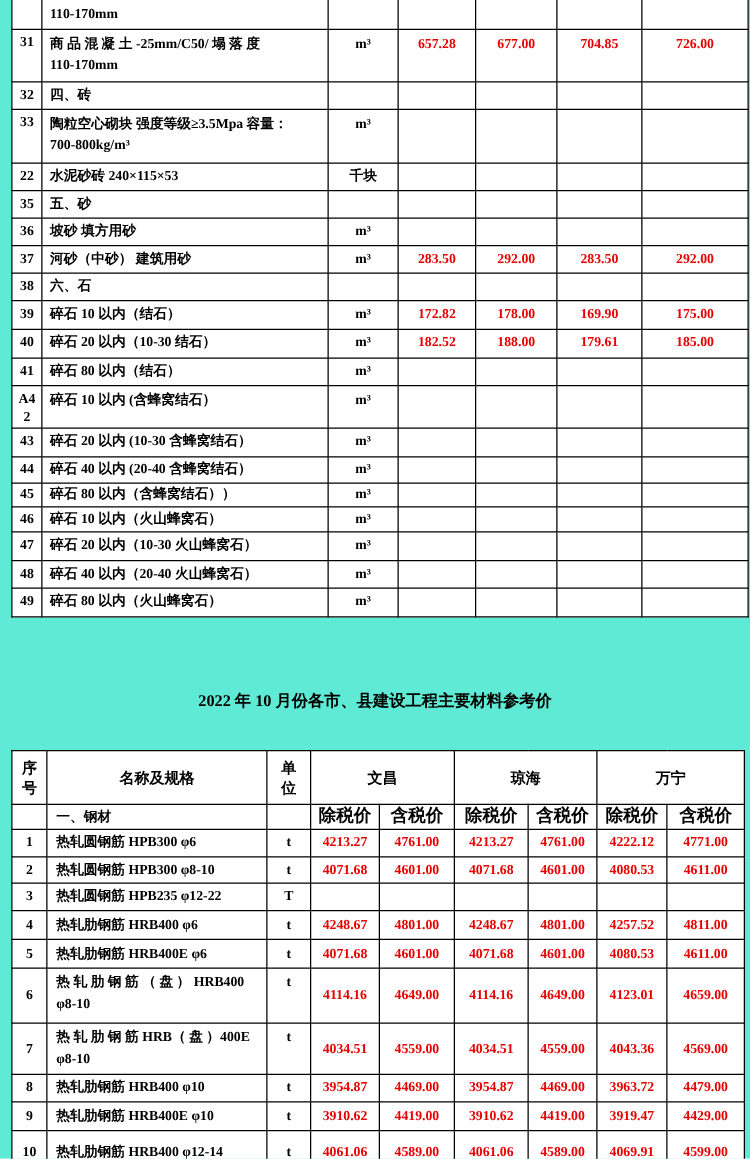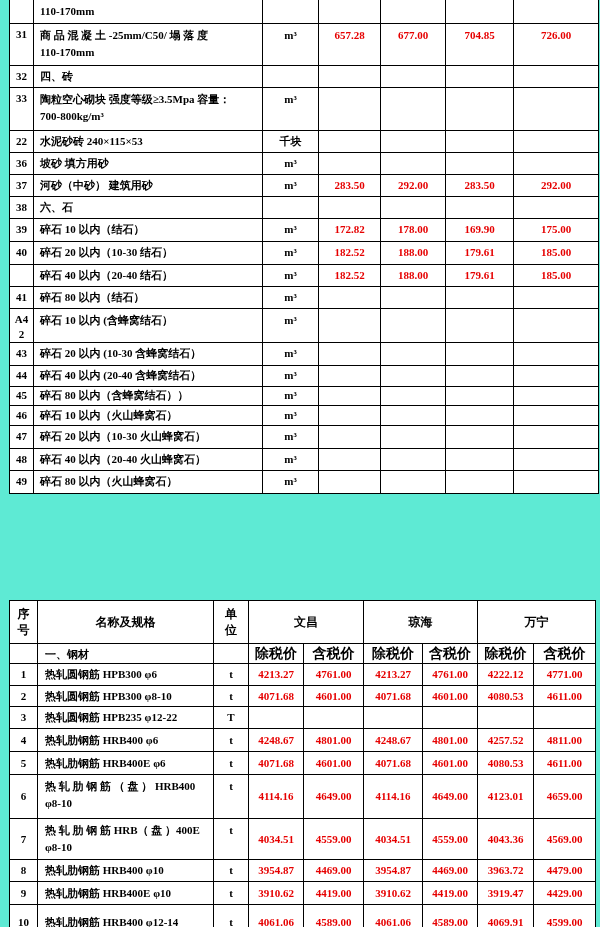--- a/index.html
+++ b/index.html
@@ -91,20 +91,29 @@
         <tr style="height: 22px;">
           <td class="num">22</td>
           <td class="name">水泥砂砖 240×115×53</td>
           <td class="unit">千块</td>
           <td class="price"></td>
           <td class="price"></td>
           <td class="price"></td>
           <td class="price"></td>
         </tr>
         <tr style="height: 22px;">
+          <td class="num">35</td>
+          <td class="name">五、砂</td>
+          <td class="unit"></td>
+          <td class="price"></td>
+          <td class="price"></td>
+          <td class="price"></td>
+          <td class="price"></td>
+        </tr>
+        <tr style="height: 22px;">
           <td class="num">36</td>
           <td class="name">坡砂 填方用砂</td>
           <td class="unit">m³</td>
           <td class="price"></td>
           <td class="price"></td>
           <td class="price"></td>
           <td class="price"></td>
         </tr>
         <tr style="height: 22px;">
           <td class="num">37</td>
@@ -136,29 +145,20 @@
         <tr style="height: 23px;">
           <td class="num">40</td>
           <td class="name">碎石 20 以内（10-30 结石）</td>
           <td class="unit">m³</td>
           <td class="price">182.52</td>
           <td class="price">188.00</td>
           <td class="price">179.61</td>
           <td class="price">185.00</td>
         </tr>
         <tr style="height: 22px;">
-          <td class="num"></td>
-          <td class="name">碎石 40 以内（20-40 结石）</td>
-          <td class="unit">m³</td>
-          <td class="price">182.52</td>
-          <td class="price">188.00</td>
-          <td class="price">179.61</td>
-          <td class="price">185.00</td>
-        </tr>
-        <tr style="height: 22px;">
           <td class="num">41</td>
           <td class="name">碎石 80 以内（结石）</td>
           <td class="unit">m³</td>
           <td class="price"></td>
           <td class="price"></td>
           <td class="price"></td>
           <td class="price"></td>
         </tr>
         <tr class="tall" style="height: 32px;">
           <td class="num">A4
@@ -229,20 +229,21 @@
           <td class="name">碎石 80 以内（火山蜂窝石）</td>
           <td class="unit">m³</td>
           <td class="price"></td>
           <td class="price"></td>
           <td class="price"></td>
           <td class="price"></td>
         </tr>
       </tbody>
   </table>
 
+  <div class="doc-title">2022 年 10 月份各市、县建设工程主要材料参考价</div>
 
   <table class="t2">
     <colgroup>
       <col style="width:28px">
         <col style="width:176px">
         <col style="width:35px">
       <col style="width:55px">
         <col style="width:60px">
         <col style="width:59px">
       <col style="width:55px">

